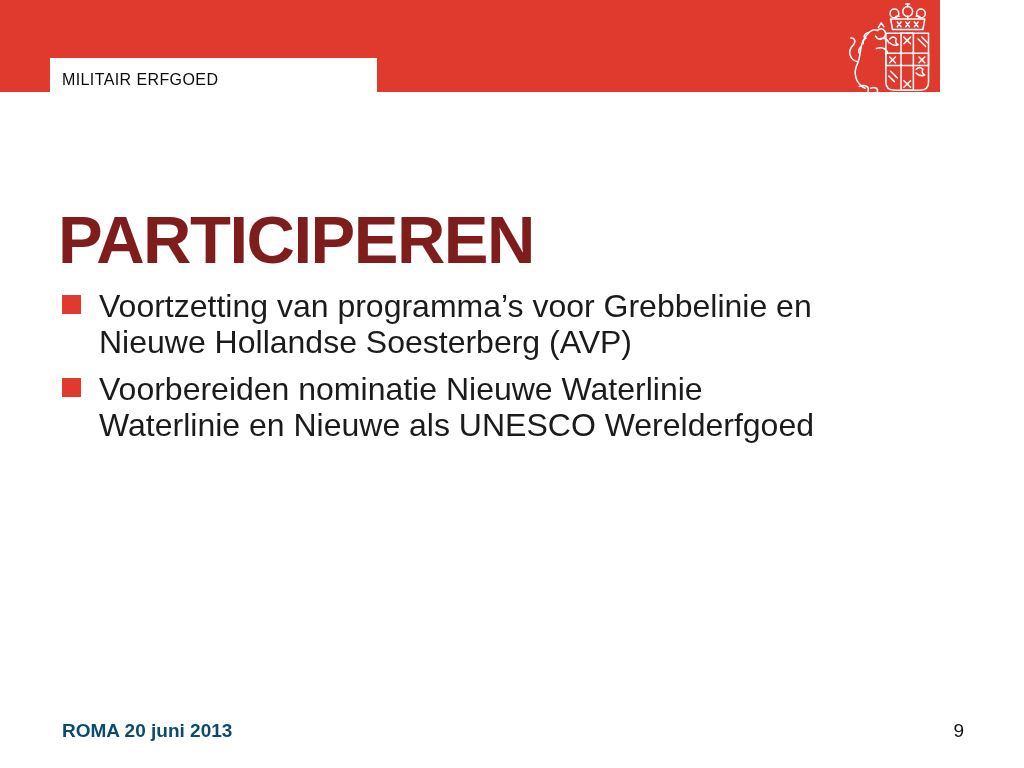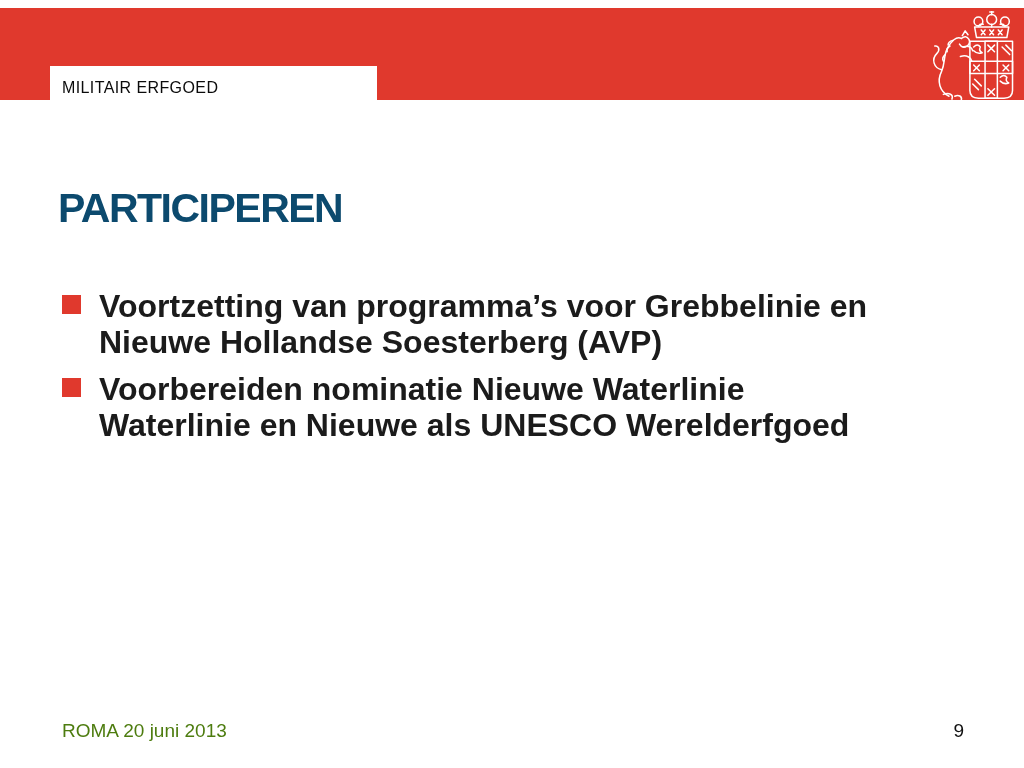--- a/index.html
+++ b/index.html
@@ -10,22 +10,22 @@
     height: 768px;
     background: #ffffff;
     overflow: hidden;
     font-family: "Liberation Sans", "DejaVu Sans", sans-serif;
     margin: 0 auto;
   }
 
   
   .red-band {
     position: absolute;
-    left: 0; top: 8px;
-    width: 1024px; height: 92px;
+    left: 0; top: 0;
+    width: 940px; height: 92px;
     background: var(--accent);
   }
   .header-tab {
     position: absolute;
     left: 50px; top: 58px;
     width: 327px; height: 40px;
     background: #ffffff;
   }
   .header-tab-label {
     position: absolute;
@@ -46,25 +46,25 @@
     stroke: #ffffff; fill: none;
     stroke-width: 1.6;
     stroke-linecap: round;
     stroke-linejoin: round;
   }
 
   
   .title {
     position: absolute;
     left: 58px; top: 160px;
-    font-size: 41px;
+    font-size: 67px;
     line-height: 1.05;
     font-weight: bold;
     letter-spacing: -1.5px;
-    color: #0c4a6e;
+    color: #7f1d1d;
     white-space: nowrap;
   }
 
   
   .content {
     position: absolute;
     left: 62px; top: 288px;
     width: 915px;
   }
   .bullet-item {
@@ -74,29 +74,30 @@
     font-size: 32px;
     line-height: 36px;
     color: #1b1b1b;
   }
   .bullet-square {
     position: absolute;
     left: 0; top: 7px;
     width: 19px; height: 19px;
     background: var(--accent);
   }
-  .bullet-line { white-space: nowrap; font-weight: bold; }
+  .bullet-line { white-space: nowrap; }
 
   
   .footer-left {
     position: absolute;
     left: 62px; top: 720px;
     font-size: 19px;
-    color: #4d7c0f;
+    color: #0c4a6e;
     white-space: nowrap;
+    font-weight: bold;
   }
   .footer-page {
     position: absolute;
     right: 60px; top: 720px;
     font-size: 19px;
     color: #111111;
   }
 </style>
 </head>
 <body>

